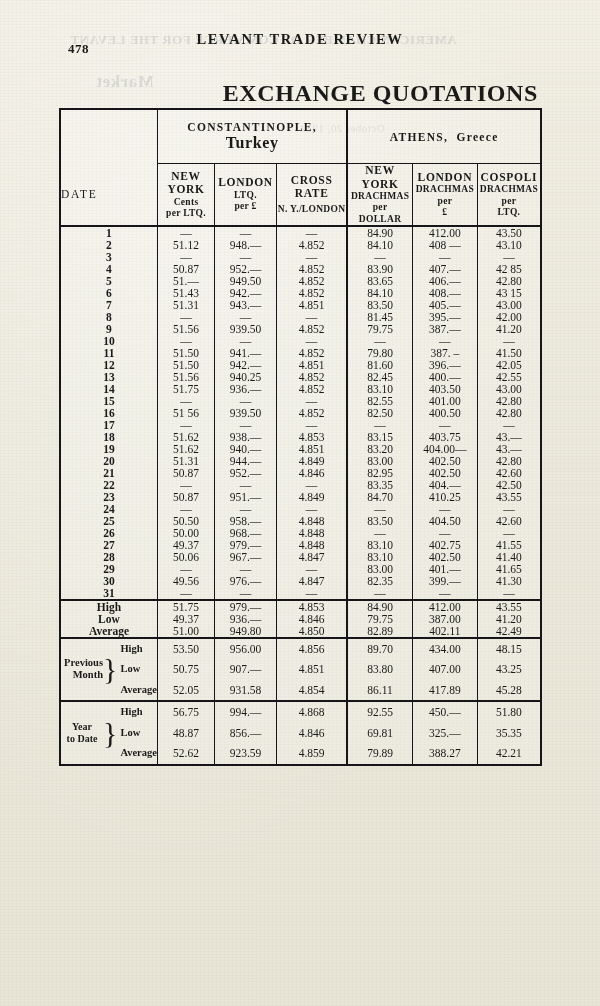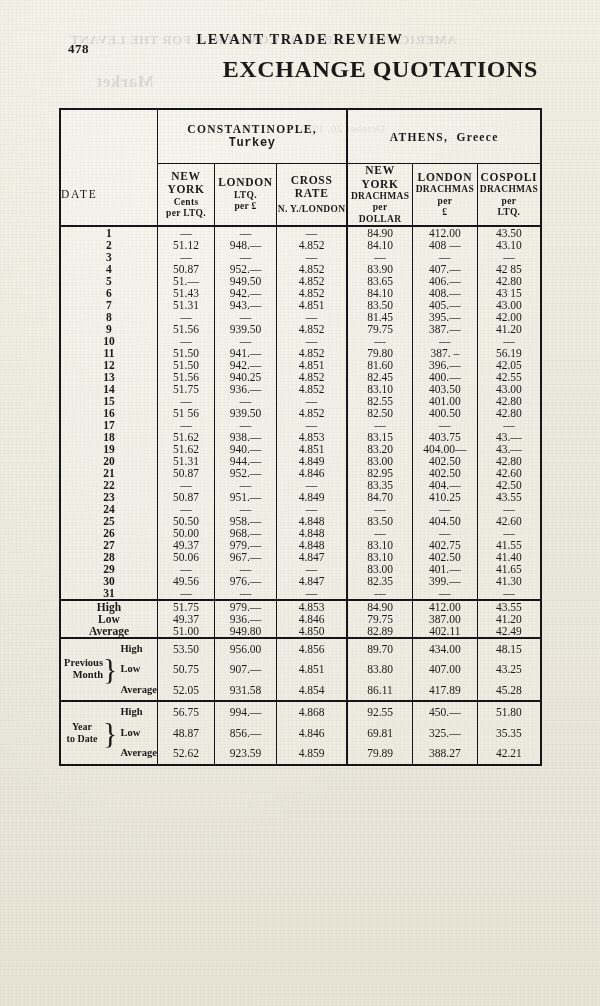--- a/index.html
+++ b/index.html
@@ -37,21 +37,21 @@
   .folio{
     position:absolute;left:68px;top:33px;
     font-size:13px;font-weight:bold;letter-spacing:.5px;margin-top:8px;
   }
   .running-title{
     position:absolute;left:0;right:0;top:31px;
     text-align:center;
     font-size:14.5px;font-weight:bold;letter-spacing:1.6px;
   }
   .maintitle{
-    position:absolute;right:62px;top:56px;
+    position:absolute;right:62px;top:80px;
     font-size:24px;font-weight:bold;letter-spacing:0.6px;
   }
 
   .tablewrap{
     position:absolute;left:59px;top:108px;width:534px;
   }
   table.main{
     width:483px;border-collapse:collapse;
     background:rgba(255,255,255,0.18);
   }
@@ -67,23 +67,22 @@
   .vline{border-right:1.2px solid #16161a;}
   .vline-thick{border-right:2.2px solid #16161a;}
   .hline{border-bottom:1.2px solid #16161a;}
   .hline-thick{border-bottom:2.2px solid #16161a;}
 
   th.grp{
     font-size:13.5px;font-weight:bold;letter-spacing:1.3px;
     text-align:center;padding:6px 0 1px 0;
   }
   th.grp .sub{
-    display:block;font-size:12px;letter-spacing:.6px;font-weight:bold;
+    display:block;font-size:16px;letter-spacing:.6px;font-weight:bold;
     padding-top:1px;
-    font-family:Liberation Mono, monospace;
   }
   th.datehead{
     font-size:14px;font-weight:normal;letter-spacing:1.8px;
     text-align:left;vertical-align:middle;
   }
   th.colhead{
     text-align:center;vertical-align:top;
     padding:4px 1px 4px 1px;
     line-height:1.18;
   }
@@ -282,21 +281,21 @@
           <td class="val vline">—</td>
           <td class="val ">—</td>
         </tr>
         <tr>
           <td class="day vline">11</td>
           <td class="val vline">51.50</td>
           <td class="val vline">941.—</td>
           <td class="val vline-thick">4.852</td>
           <td class="val vline">79.80</td>
           <td class="val vline">387. –</td>
-          <td class="val ">56.19</td>
+          <td class="val ">41.50</td>
         </tr>
         <tr>
           <td class="day vline">12</td>
           <td class="val vline">51.50</td>
           <td class="val vline">942.—</td>
           <td class="val vline-thick">4.851</td>
           <td class="val vline">81.60</td>
           <td class="val vline">396.—</td>
           <td class="val ">42.05</td>
         </tr>

